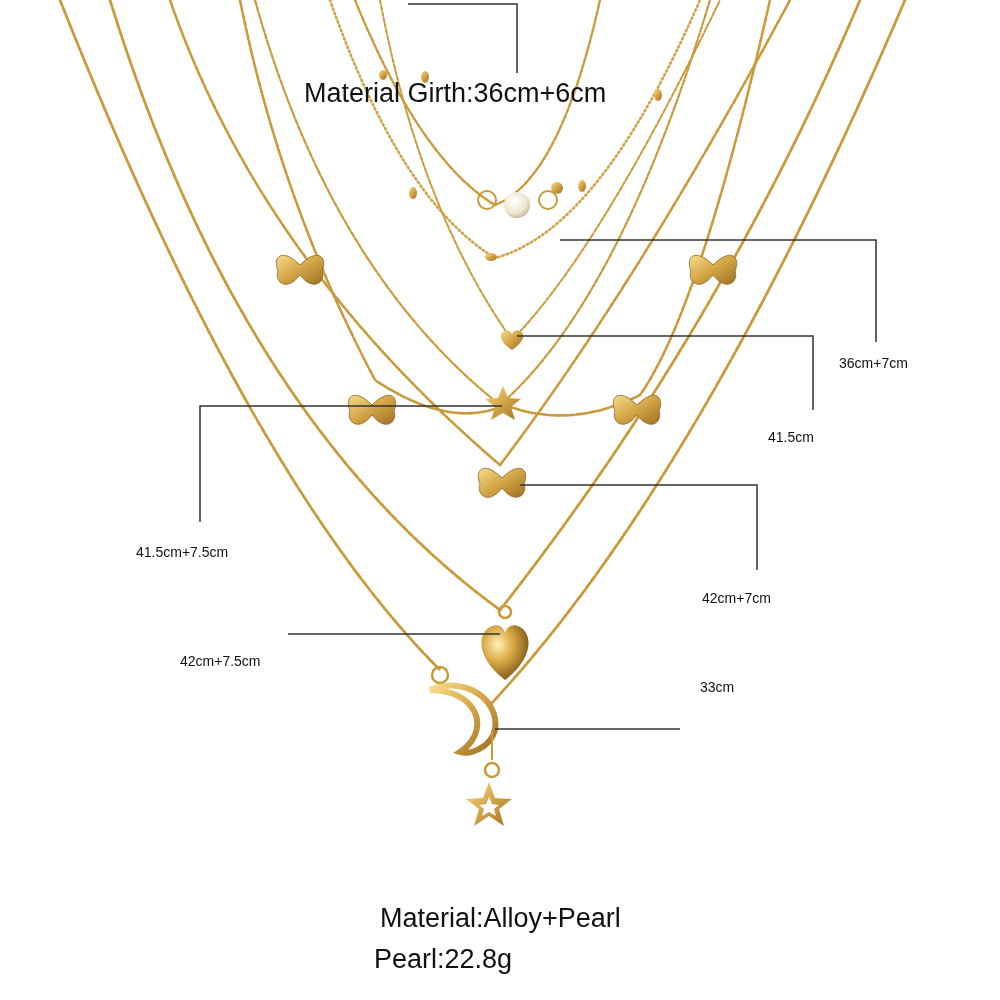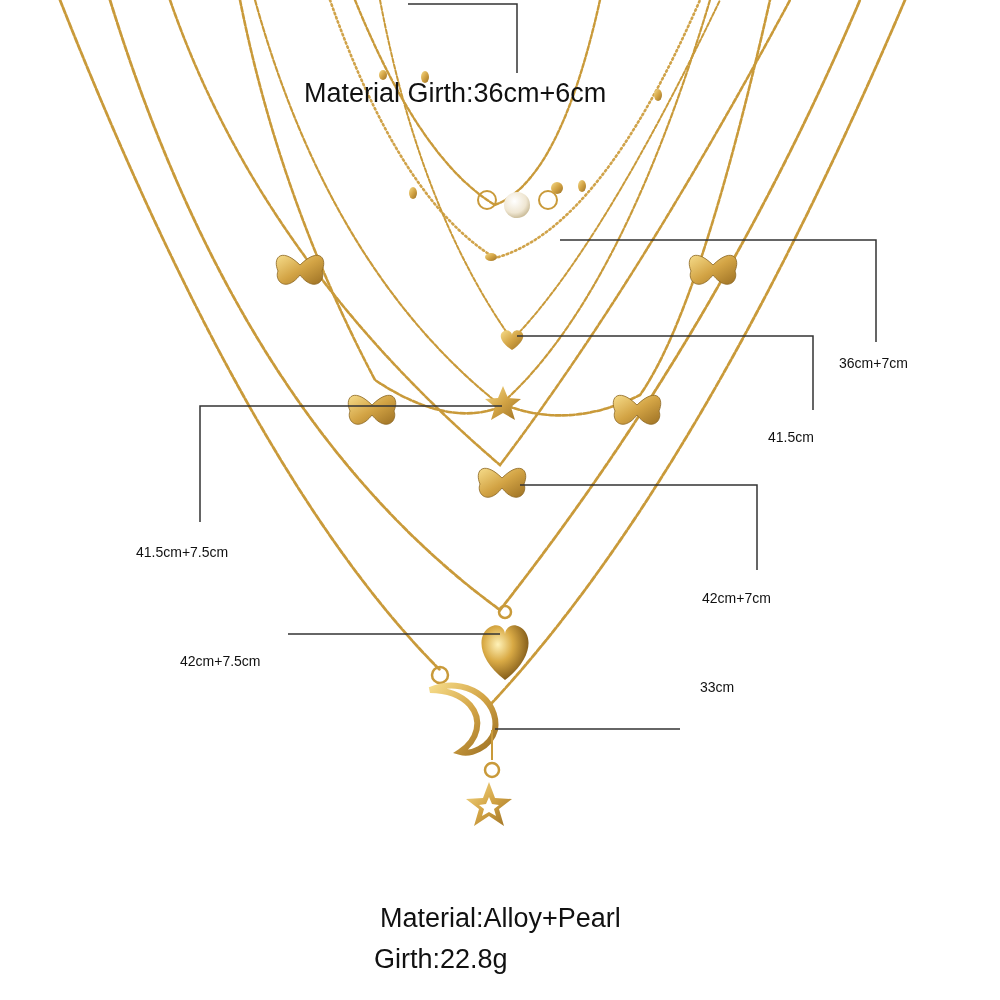--- a/index.html
+++ b/index.html
@@ -133,14 +133,14 @@
   
   <div class="label lg" style="left:304px; top:80px;">Material Girth:36cm+6cm</div>
   <div class="label sm" style="left:839px; top:356px;">36cm+7cm</div>
   <div class="label sm" style="left:768px; top:430px;">41.5cm</div>
   <div class="label sm" style="left:136px; top:545px;">41.5cm+7.5cm</div>
   <div class="label sm" style="left:702px; top:591px;">42cm+7cm</div>
   <div class="label sm" style="left:180px; top:654px;">42cm+7.5cm</div>
   <div class="label sm" style="left:700px; top:680px;">33cm</div>
 
   <div class="label lg" style="left:368px; top:905px;margin-left:12px;">Material:Alloy+Pearl</div>
-  <div class="label lg" style="left:374px; top:946px;">Girth:22.8g</div>
+  <div class="label lg" style="left:374px; top:946px;">Pearl:22.8g</div>
 </div>
 
 </body></html>

